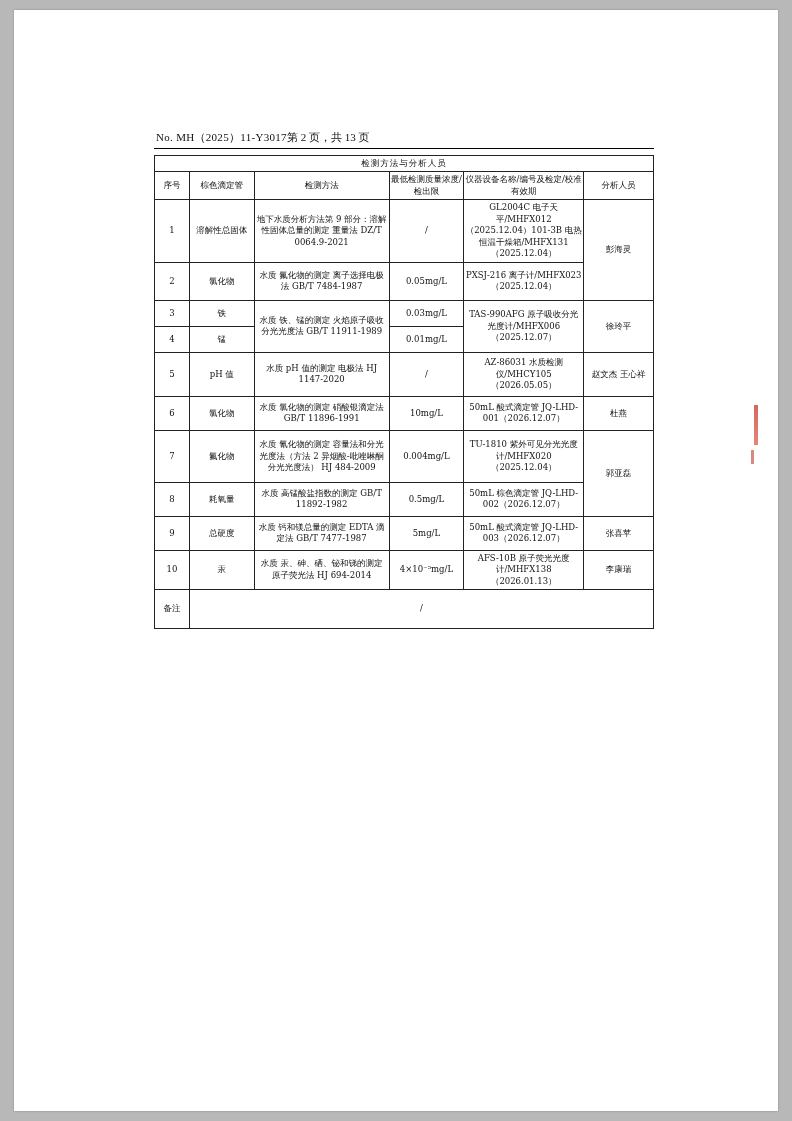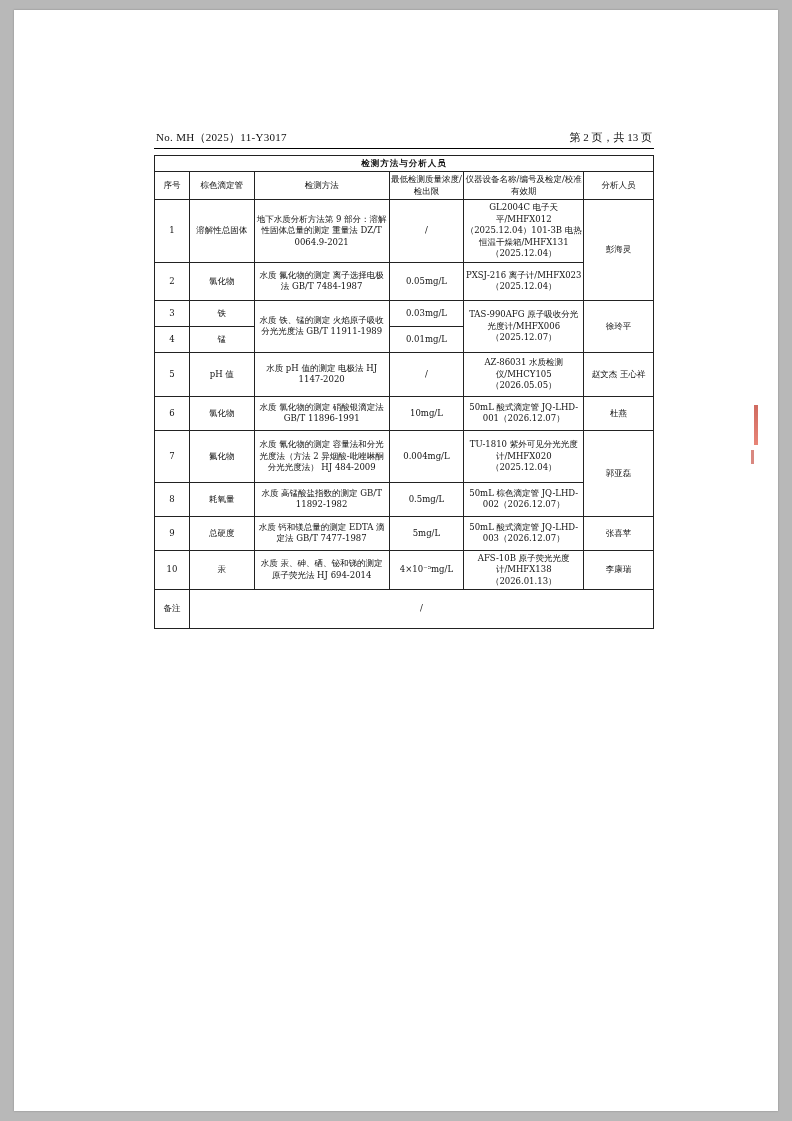--- a/index.html
+++ b/index.html
@@ -40,21 +40,21 @@
   .report-title {
     text-align: center;
     font-size: 15px;
     font-weight: bold;
     letter-spacing: 7px;
     margin: 0 0 10px 0;
     font-family: "DejaVu Serif", "Liberation Serif", serif;
   }
   .meta-row {
     display: flex;
-    justify-content: space-between;
+    justify-content: flex-start;
     align-items: flex-end;
     font-size: 11px;
     padding: 0 2px 3px 2px;
     border-bottom: 1px solid #000;
     margin-bottom: 0px;
   }
   .meta-left { letter-spacing: 0.3px; }
   .meta-right { font-size: 11px; }
 
   table.main {
@@ -69,21 +69,20 @@
     vertical-align: middle;
     font-size: 8.5px;
     line-height: 1.35;
     padding: 2px 1px;
     font-family: "DejaVu Serif", "Liberation Serif", serif;
   }
   .section-head td {
     font-size: 9px;
     padding: 3px 0;
     letter-spacing: 1px;
-    font-weight: bold;
   }
   .col-no     { width: 7%; }
   .col-item   { width: 13%; }
   .col-method { width: 27%; }
   .col-limit  { width: 15%; }
   .col-equip  { width: 24%; }
   .col-person { width: 14%; }
   .slash { font-size: 10px; }
   .note-row td { height: 34px; }
   .note-label { font-size: 9px; }

